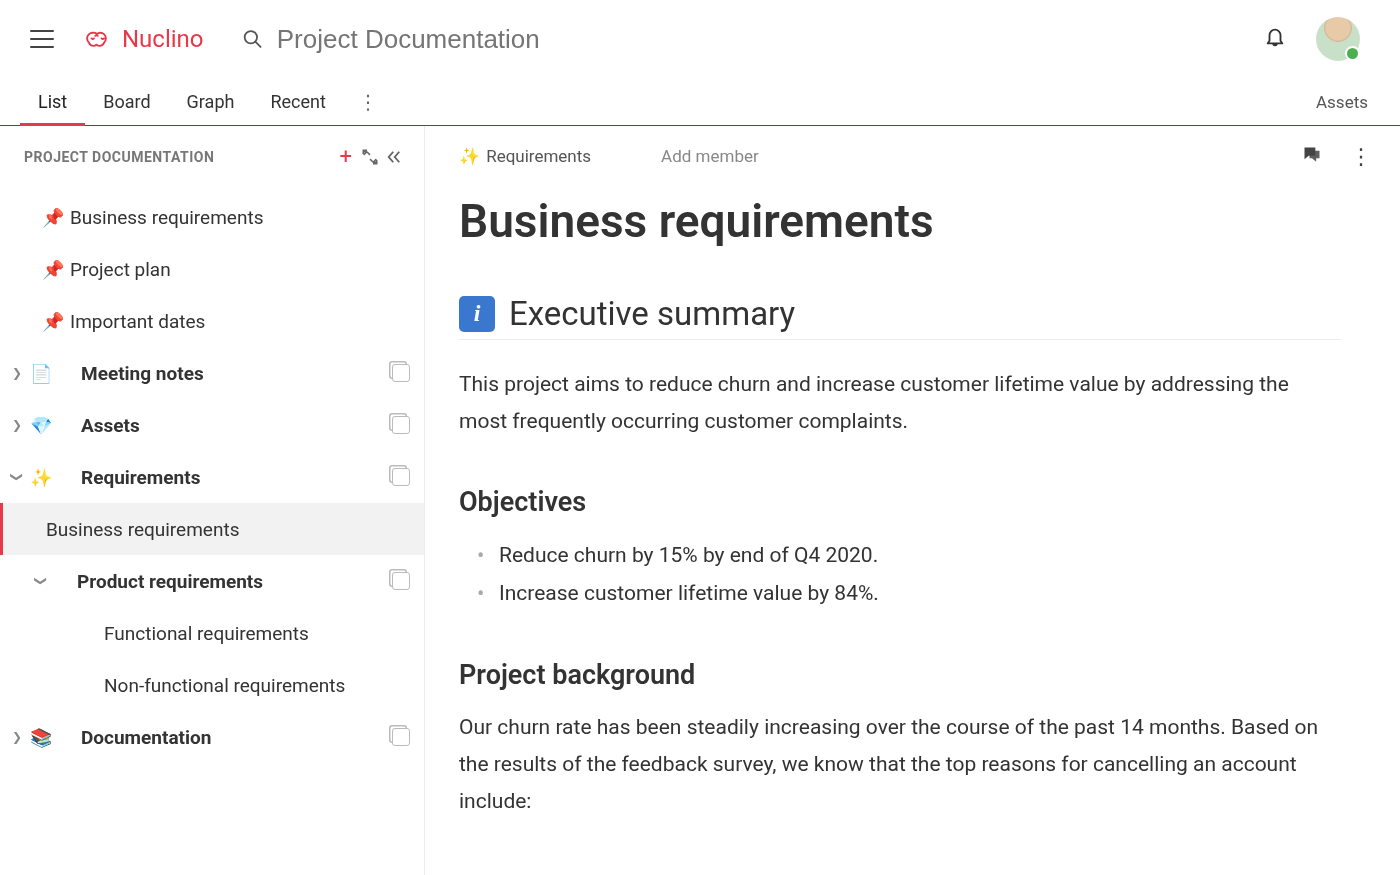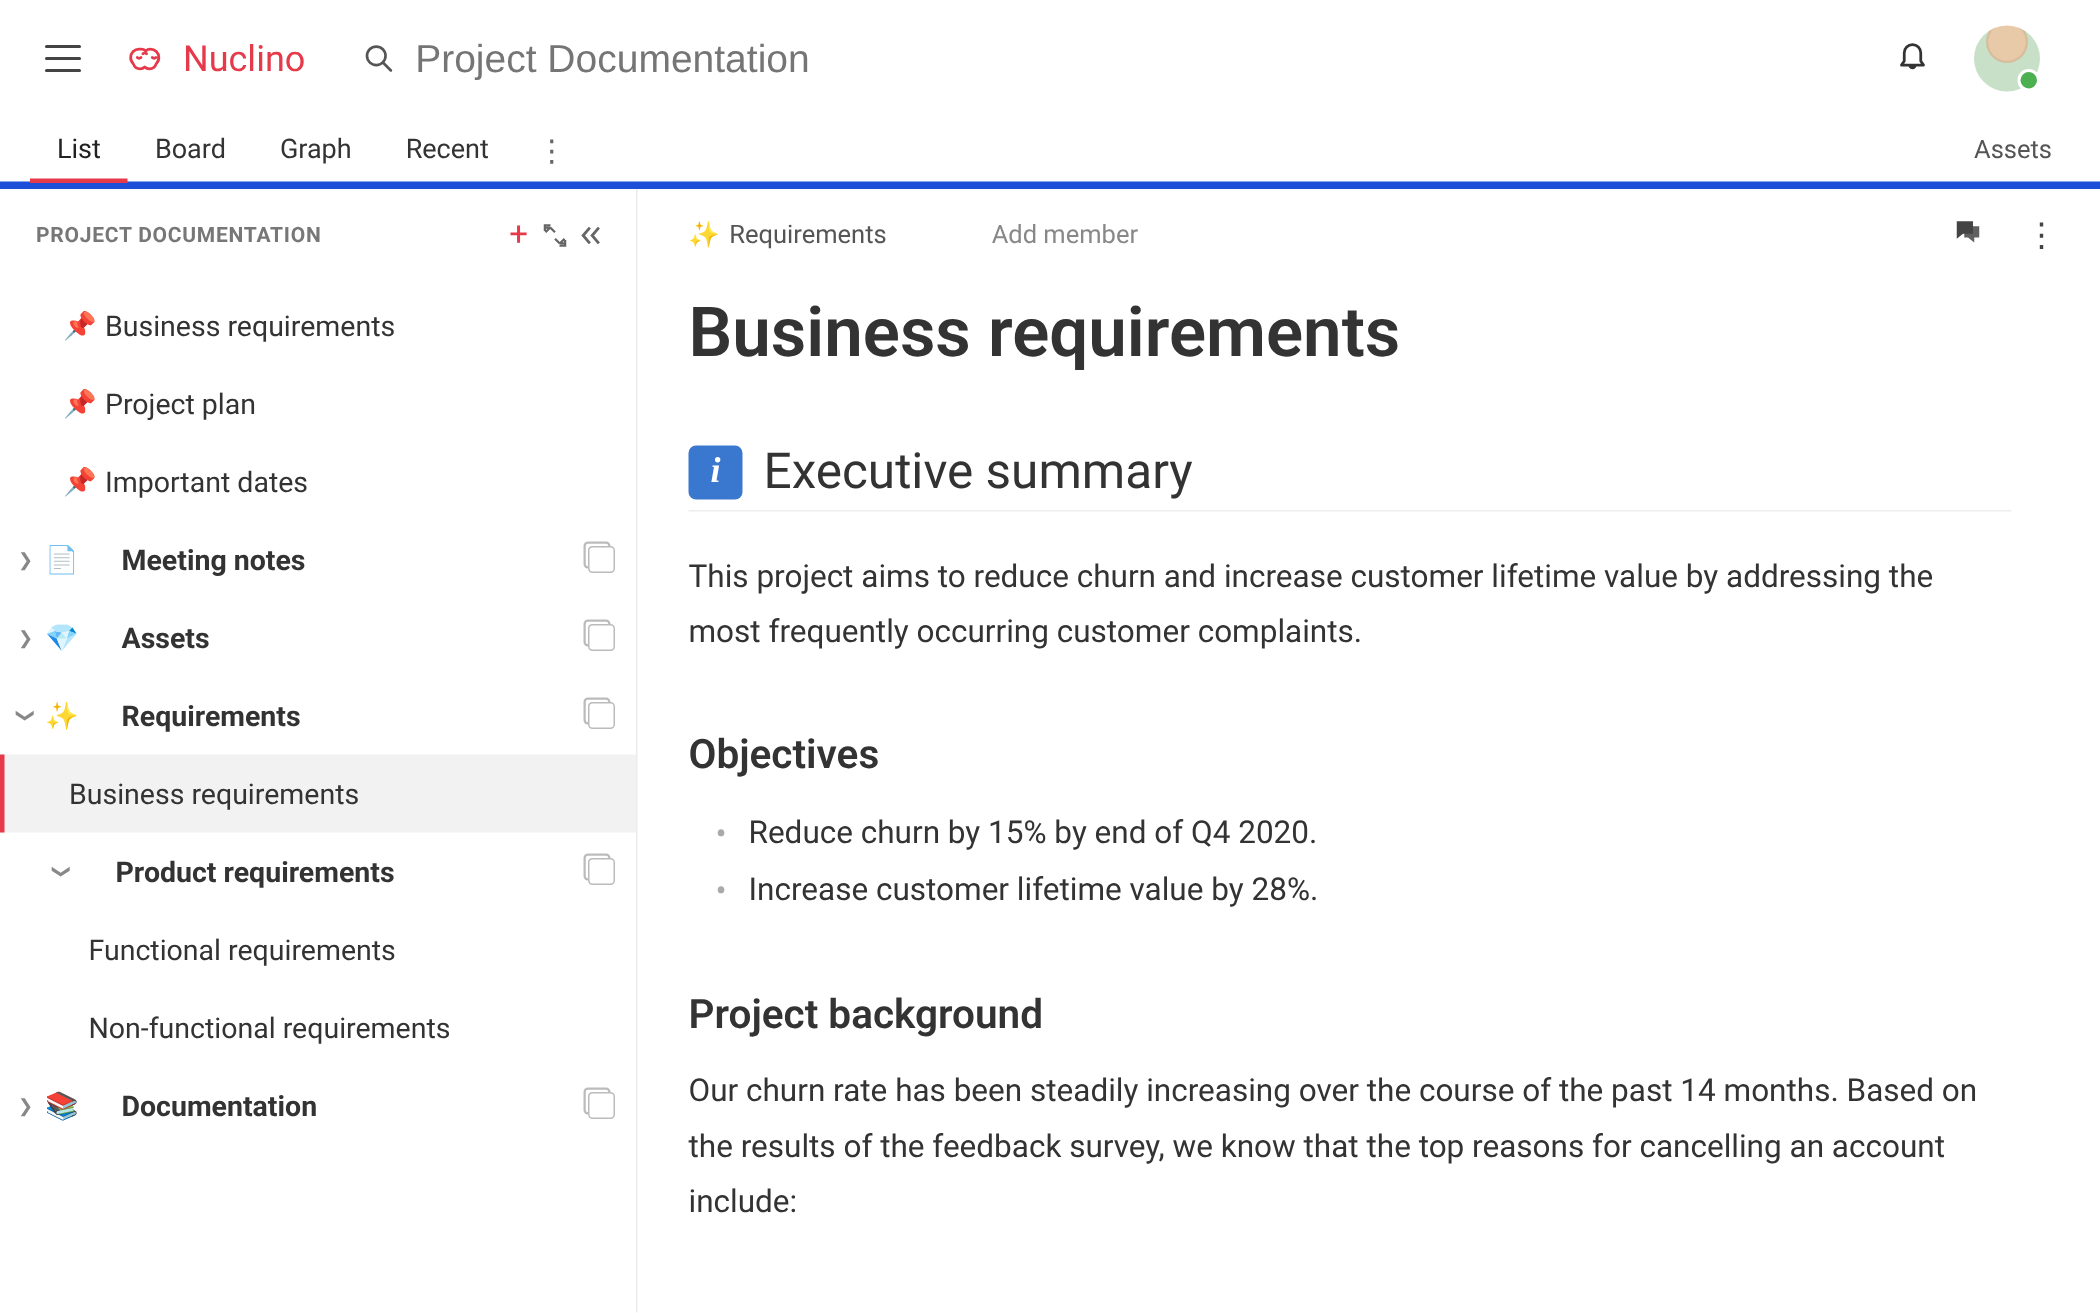--- a/index.html
+++ b/index.html
@@ -29,21 +29,21 @@
   .search-input {
     border:none; outline:none; font-size:26px; color:#aaa; background:transparent; width:100%;
   }
   .header-right { display:flex; align-items:center; gap:30px; margin-right:10px;}
   .bell svg { width:22px; height:22px; color:#333;}
   .avatar { width:44px; height:44px; border-radius:50%; background: radial-gradient(circle at 50% 25%, #e8c9a8 30%, #d4b896 34%, #c8e0c8 36%); position:relative;}
   .avatar::after{content:""; position:absolute; right:0px; bottom:0px; width:11px; height:11px; background:#4caf50; border-radius:50%; border:2px solid #fff;}
 
   
   .tabs-row {
-    display:flex; align-items:center; height:48px; padding: 0 20px; border-bottom:5px solid #1d4ed8; position:relative;
+    display:flex; align-items:center; height:48px; padding: 0 20px; border-bottom:1px solid #1d4ed8; position:relative;
   }
   .tab { padding: 0 18px; height:100%; display:flex; align-items:center; font-size:18px; color:#333; cursor:pointer;}
   .tab.active { color:#222; position:relative;}
   .tab.active::after{content:""; position:absolute; left:0; right:0; bottom:-1px; height:3px; background:#e6394a;}
   .tabs-more { margin-left:6px; color:#666; font-size:20px; padding:0 8px; cursor:pointer;}
   .saved-label { margin-left:auto; color:#555; font-size:17px; padding-right:12px;}
 
   
   .main { display:flex; height: calc(875px - 78px - 48px); }
 
@@ -61,21 +61,21 @@
   .tree-item {
     display:flex; align-items:center; height:52px; padding: 0 14px 0 10px; font-size:19px; color:#333; cursor:pointer; gap:6px;
   }
   .tree-item .arrow { width:14px; color:#888; font-size:12px; text-align:center;}
   .tree-item .ticon { width:22px; text-align:center; font-size:18px;}
   .tree-item .label { flex:1; white-space:nowrap; overflow:hidden; text-overflow:ellipsis;}
   .tree-item .coll-icon { width:18px; height:18px; border:1.5px solid #bbb; border-radius:3px; position:relative; box-shadow: -3px -3px 0 -1.5px #fff, -3px -3px 0 0 #bbb;}
   .tree-item.bold .label{ font-weight:700;margin-left:23px;}
   .tree-item.lvl1 { padding-left: 22px;}
   .tree-item.lvl2 { padding-left: 46px;}
-  .tree-item.lvl3 { padding-left: 59px; justify-content: center;}
+  .tree-item.lvl3 { padding-left: 104px; justify-content: center;}
   .tree-item.selected { background:#f2f2f2; position:relative;}
   .tree-item.selected::before{content:""; position:absolute; left:0; top:0; bottom:0; width:3px; background:#e6394a;}
   .pin { color:#444; }
 
   
   .content { flex:1; position:relative; overflow-y:auto;}
   .content-actions { position:absolute; top:18px; right:28px; display:flex; gap:28px; align-items:center;}
   .content-actions .ico{ color:#444; cursor:pointer;}
   .content-actions svg{width:20px;height:20px;}
   .doc-wrap { padding: 20px 34px 40px 34px; max-width: 950px;}
@@ -240,21 +240,21 @@
 
       <div class="h2-row">
         <div class="info-badge">i</div>
         <div class="h2">Executive summary</div>
       </div>
       <p class="para">This project aims to reduce churn and increase customer lifetime value by addressing the most frequently occurring customer complaints.</p>
 
       <div class="h3">Objectives</div>
       <ul class="bul">
         <li>Reduce churn by 15% by end of Q4 2020.</li>
-        <li>Increase customer lifetime value by 28%.</li>
+        <li>Increase customer lifetime value by 84%.</li>
       </ul>
 
       <div class="h3">Project background</div>
       <p class="para" style="margin-top:4px">Our churn rate has been steadily increasing over the course of the past 14 months. Based on the results of the feedback survey, we know that the top reasons for cancelling an account include:</p>
     </div>
   </div>
 
 </div>
 
 </body></html>

